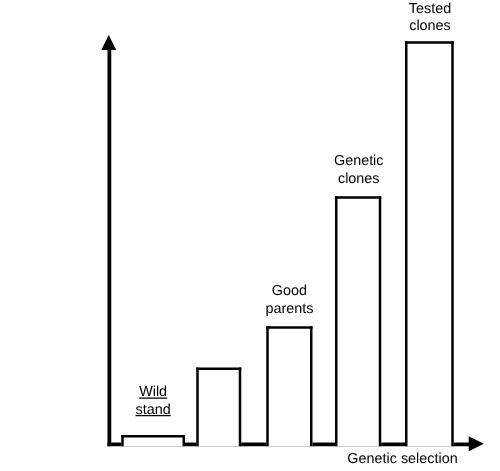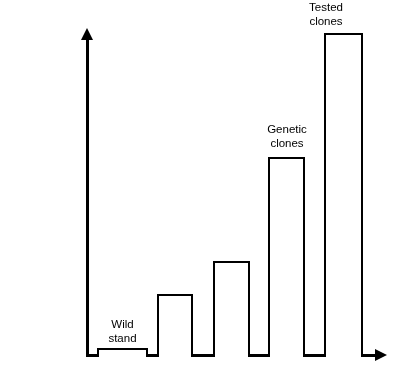--- a/index.html
+++ b/index.html
@@ -97,30 +97,33 @@
 <body>
 
 <div id="figure">
 
   <div class="axis-line" id="y-axis-line"></div>
   <div class="arrow" id="y-axis-arrow"></div>
 
   <div class="axis-line" id="x-axis-line"></div>
   <div class="arrow" id="x-axis-arrow"></div>
 
+  <div id="x-axis-title">Genetic  selection</div>
 
   <div class="bar" style="left:97px; top:348px; width:51px; height:9px;"></div>
-  <div class="bar-label" style="left:88px; top:317px; width:69px;">Wild
+  <div class="bar-label" style="left:88px; top:307px; width:69px;text-decoration:underline;">Wild
 stand</div>
 
   <div class="bar" style="left:157px; top:294px; width:36px; height:63px;"></div>
 
   <div class="bar" style="left:213px; top:261px; width:37px; height:96px;"></div>
+  <div class="bar-label" style="left:199px; top:226px; width:65px;">Good
+parents</div>
 
   <div class="bar" style="left:268px; top:157px; width:37px; height:200px;"></div>
   <div class="bar-label" style="left:252px; top:122px; width:70px;">Genetic
 clones</div>
 
   <div class="bar" style="left:324px; top:33px; width:39px; height:324px;"></div>
-  <div class="bar-label" style="left:295px; top:0px; width:62px;">Tested
+  <div class="bar-label" style="left:313px; top:0px; width:62px;">Tested
 clones</div>
 
 </div>
 
 </body></html>

